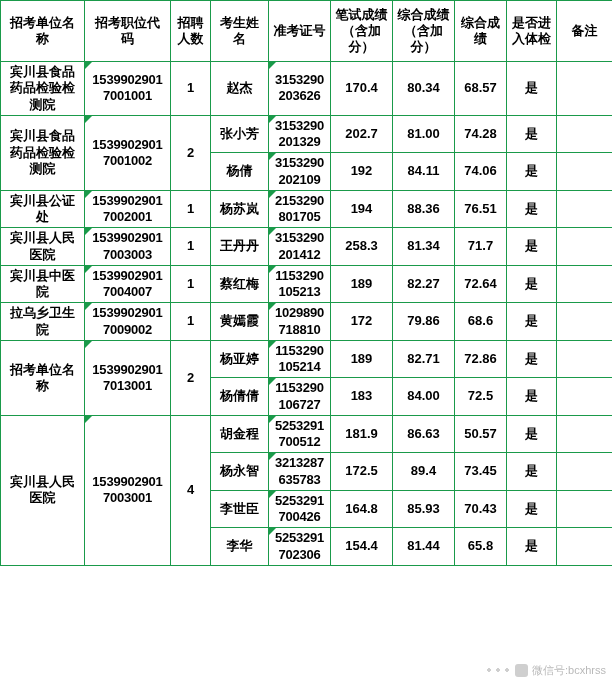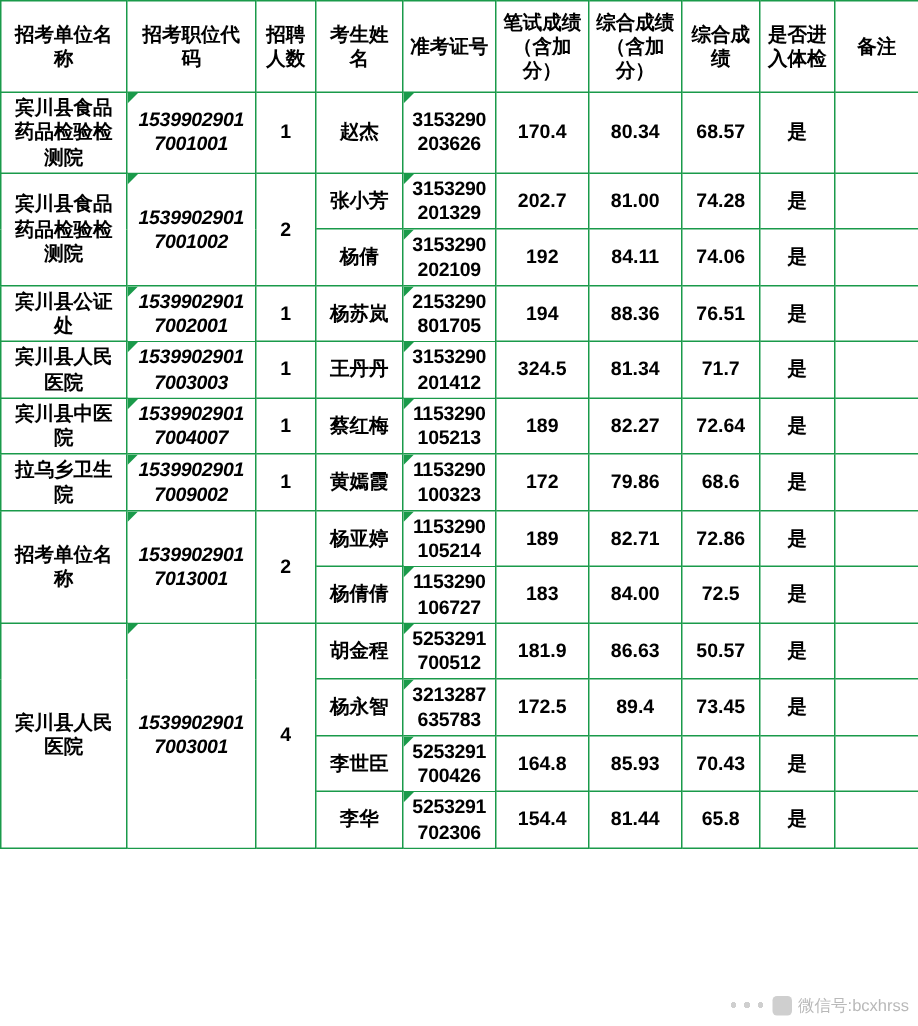--- a/index.html
+++ b/index.html
@@ -37,21 +37,20 @@
     height: 56px;
   }
   td.num {
     text-align: right;
     padding-right: 6px;
     margin-left: 43px;
   }
   td.code {
     font-size: 12.5px;
     letter-spacing: -0.2px;
-    font-style: italic;
   }
   td.exam {
     font-size: 12.5px;
     letter-spacing: -0.2px;
   }
   td.unit {
     font-size: 13px;
   }
   td.name {
     font-size: 14px;
@@ -181,21 +180,21 @@
       <td>是</td>
       <td class="blank"></td>
     </tr>
 
     <tr>
       <td class="unit">宾川县人民医院</td>
       <td class="code corner">15399029017003003</td>
       <td>1</td>
       <td class="name">王丹丹</td>
       <td class="exam corner">3153290201412</td>
-      <td class="num">324.5</td>
+      <td class="num">258.3</td>
       <td class="num">81.34</td>
       <td class="num">71.7</td>
       <td>是</td>
       <td class="blank"></td>
     </tr>
 
     <tr>
       <td class="unit">宾川县中医院</td>
       <td class="code corner">15399029017004007</td>
       <td>1</td>
@@ -206,21 +205,21 @@
       <td class="num">72.64</td>
       <td>是</td>
       <td class="blank"></td>
     </tr>
 
     <tr>
       <td class="unit">拉乌乡卫生院</td>
       <td class="code corner">15399029017009002</td>
       <td>1</td>
       <td class="name">黄嫣霞</td>
-      <td class="exam corner">1153290100323</td>
+      <td class="exam corner">1029890718810</td>
       <td class="num">172</td>
       <td class="num">79.86</td>
       <td class="num">68.6</td>
       <td>是</td>
       <td class="blank"></td>
     </tr>
 
     <tr>
       <td class="unit" rowspan="2">招考单位名称</td>
       <td class="code corner" rowspan="2">15399029017013001</td>

